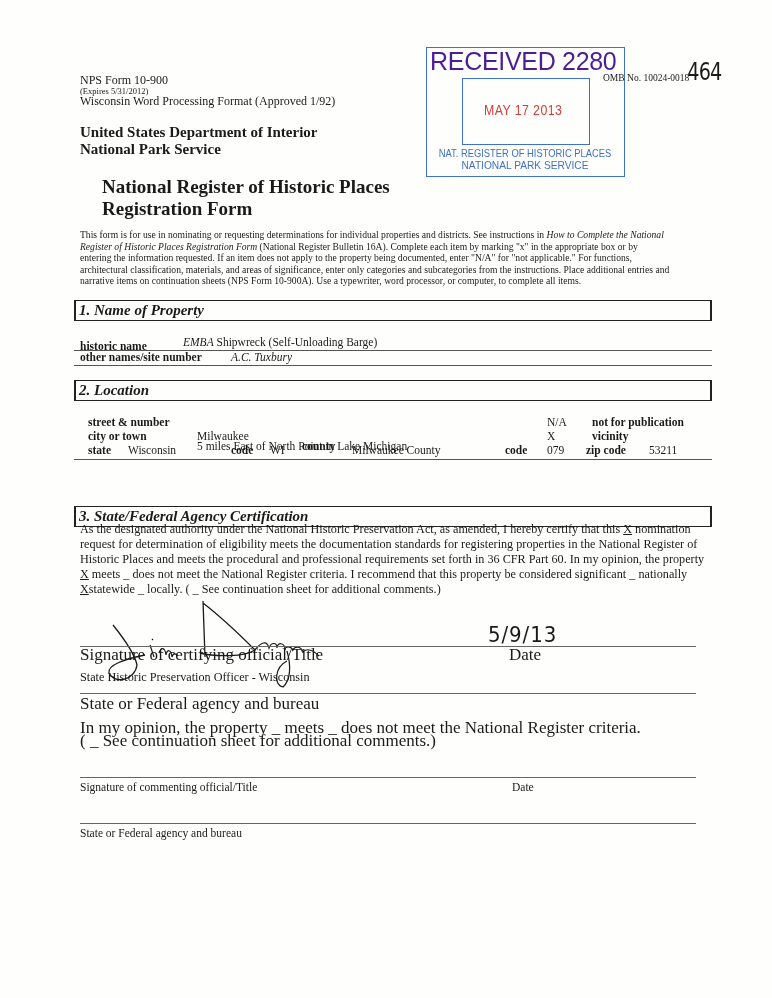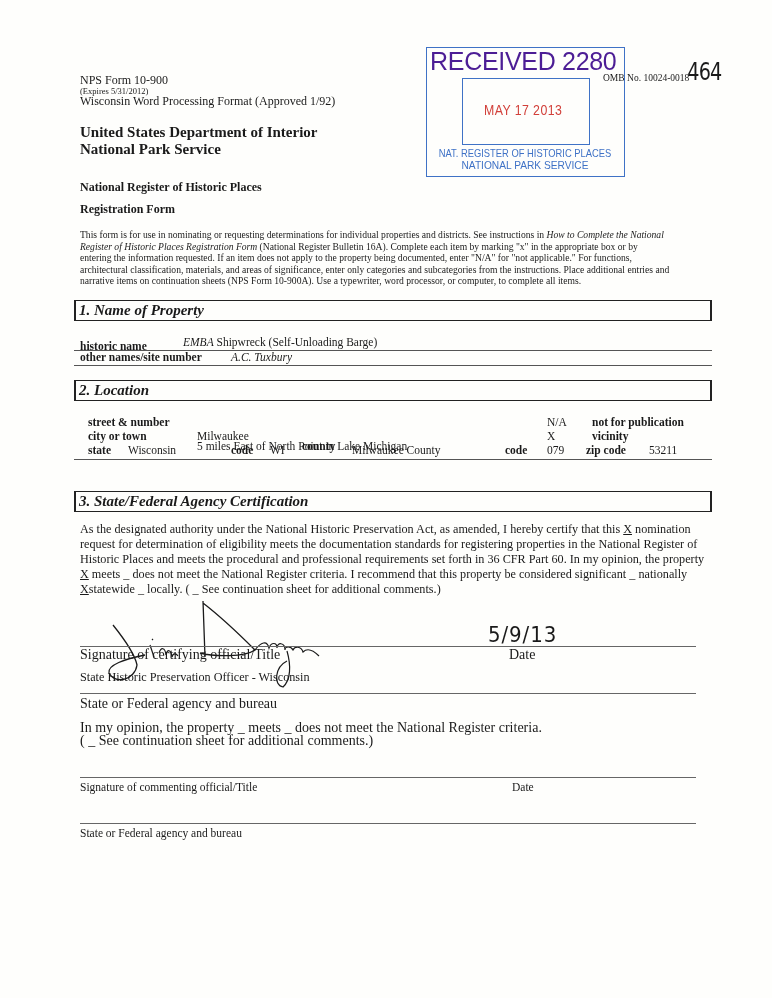--- a/index.html
+++ b/index.html
@@ -6,21 +6,21 @@
     body {
       width: 772px; height: 998px; position: relative; overflow: hidden;
       background: #fefefc;
       font-family: "Liberation Serif", "DejaVu Serif", serif;
       color: #1a1a1a;
     }
     .abs { position: absolute; }
     .small { font-size: 12px; line-height: 11px; }
     .tiny { font-size: 8.5px; line-height: 10px; }
     .hdr { font-weight: bold; font-size: 15px; line-height: 17px; }
-    .title { font-weight: bold; font-size: 12px; line-height: 22px; }
+    .title { font-weight: bold; font-size: 19px; line-height: 22px; margin-left: 22px; }
     .body10 { font-size: 9.6px; line-height: 11.6px; }
     .body12 { font-size: 12.2px; line-height: 15px; }
     .lbl { font-weight: bold; font-size: 11.5px; }
     .val { font-size: 11.5px; }
     .it { font-style: italic; }
     .u { text-decoration: underline; }
 
     
     .stamp-outer { left: 426px; top: 47px; width: 197px; height: 128px; border: 1.5px solid #3f72c6; }
     .stamp-inner { left: 462px; top: 78px; width: 126px; height: 65px; border: 1.5px solid #3f72c6; }
@@ -31,21 +31,21 @@
     .omb { left: 565px; top: 73px; font-size: 9.5px; padding-left: 38px; }
     .handnum { left: 683px; top: 58px; font-family: "DejaVu Sans", sans-serif; font-size: 24px; transform: scaleX(0.8); letter-spacing: -1px; }
 
     
     .secbox { left: 74px; width: 634px; height: 19px; border: 1.5px solid #222; border-left-width: 2.5px; border-right-width: 2.5px; font-style: italic; }
     .secbox span { position: absolute; left: 3px; top: 1px; }
     .hline { left: 74px; width: 638px; height: 0; border-top: 1.3px solid #555; }
 
     
     .sigline { left: 80px; width: 616px; height: 0; border-top: 1px solid #666; }
-    .cap { font-size: 14px; line-height: 13px; }
+    .cap { font-size: 17px; line-height: 13px; }
     .hand { font-family: "DejaVu Sans", sans-serif; color: #1a1a1a; }
   </style>
 </head>
 <body>
 
 <div class="abs small" style="left:80px;top:75px;">NPS Form 10-900</div>
 <div class="abs tiny" style="left:80px;top:86px;">(Expires 5/31/2012)</div>
 <div class="abs small" style="left:80px;top:96px;">Wisconsin Word Processing Format (Approved 1/92)</div>
 
 <div class="abs hdr" style="left:80px;top:124px;">United States Department of Interior</div>
@@ -105,21 +105,21 @@
 <div class="abs lbl" style="left:231px;top:444px;">code</div>
 <div class="abs val" style="left:270px;top:444px;">WI</div>
 <div class="abs lbl" style="left:302px;top:440px;">county</div>
 <div class="abs val" style="left:352px;top:444px;">Milwaukee County</div>
 <div class="abs lbl" style="left:505px;top:444px;">code</div>
 <div class="abs val" style="left:547px;top:444px;">079</div>
 <div class="abs lbl" style="left:586px;top:444px;">zip code</div>
 <div class="abs val" style="left:649px;top:444px;">53211</div>
 <div class="abs hline" style="top:459px;"></div>
 
-<div class="abs secbox hdr" style="top:491px;">
+<div class="abs secbox hdr" style="top:506px;">
   <span>3. State/Federal Agency Certification</span>
 </div>
 
 <div class="abs body12" style="left:80px;top:522px;width:640px;">
   <div style="white-space:nowrap;"><span>As the designated authority under the National Historic Preservation Act, as amended, I hereby certify that this </span><span class="u">X</span><span> nomination</span></div>
   <div style="white-space:nowrap;">request for determination of eligibility meets the documentation standards for registering properties in the National Register of</div>
   <div style="white-space:nowrap;">Historic Places and meets the procedural and professional requirements set forth in 36 CFR Part 60. In my opinion, the property</div>
   <div style="white-space:nowrap;"><span class="u">X</span><span> meets _ does not meet the National Register criteria. I recommend that this property be considered significant _ nationally</span></div>
   <div style="white-space:nowrap;"><span class="u">X</span><span>statewide _ locally. ( _ See continuation sheet for additional comments.)</span></div>
 </div>

